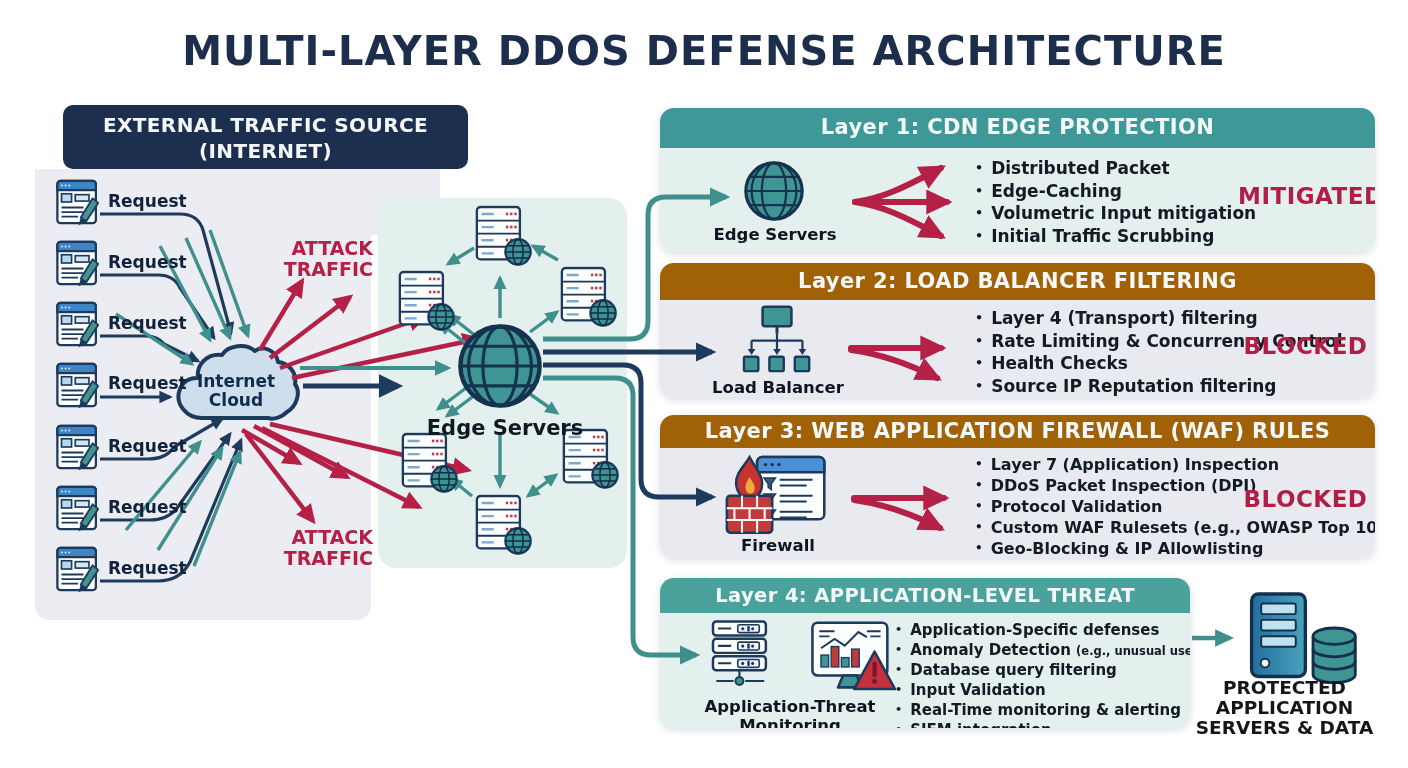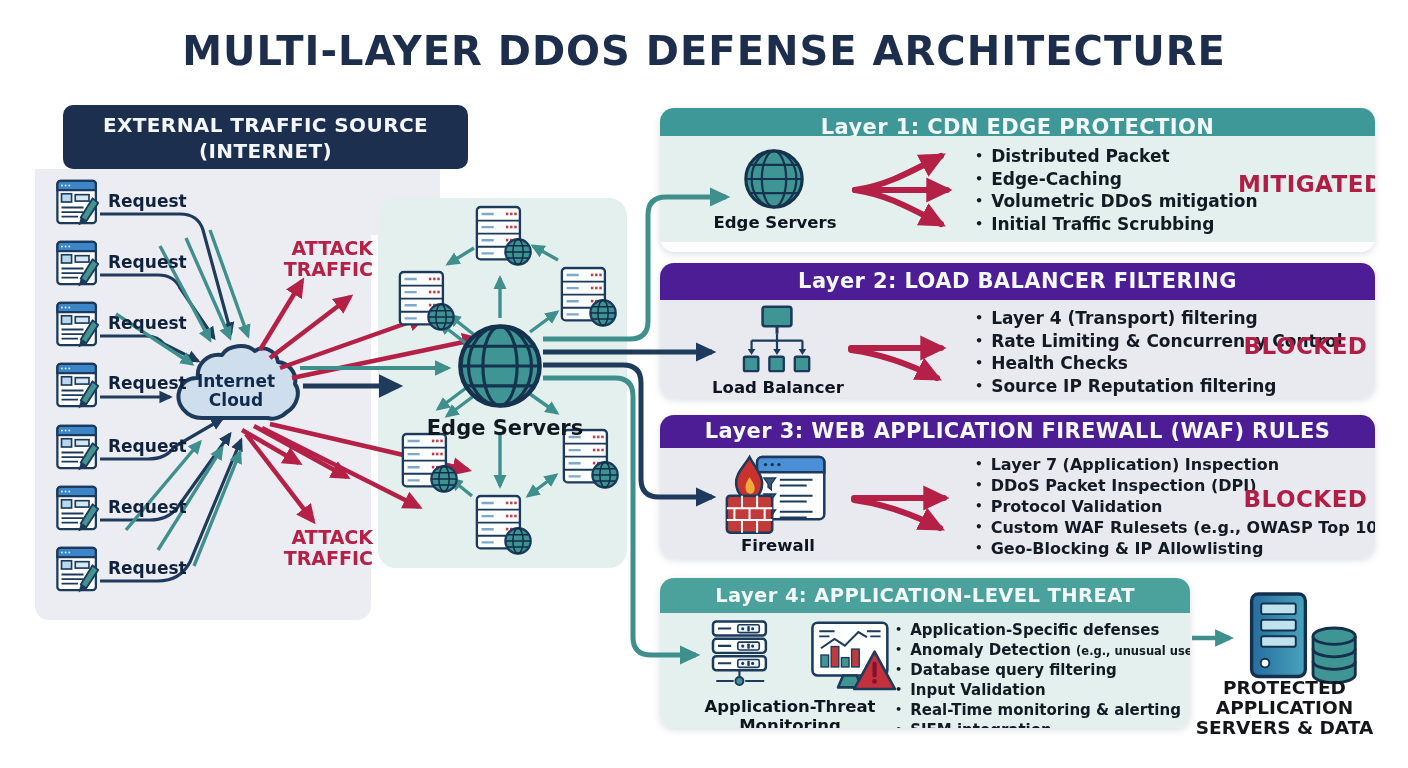--- a/index.html
+++ b/index.html
@@ -28,33 +28,33 @@
   #edge-panel{left:378px;top:198px;width:249px;height:370px;background:#e4f0ed;border-radius:18px;z-index:1;}
   #edge-label{left:425px;top:416px;width:160px;text-align:center;font-size:21px;font-weight:bold;color:#101820;z-index:6;}
   .srv{z-index:6;}
   #edge-globe{left:455px;top:321px;z-index:6;}
 
   
   .card{border-radius:14px;overflow:hidden;z-index:2;box-shadow:0 2px 7px rgba(25,45,75,.16);}
   .card-header{width:100%;text-align:center;color:#f3f8f8;font-weight:bold;letter-spacing:.4px;}
   .card-body{position:relative;width:100%;}
   .hdr-teal1{background:#3f9898;}
-  .hdr-navy{background:#4c1d95;}
+  .hdr-navy{background:#a16207;}
   .hdr-teal4{background:#4ba29c;}
   .body-mint{background:#e4f0ed;}
   .body-lav{background:#e8eaf0;}
   .icon-label{position:absolute;text-align:center;font-size:16.5px;font-weight:bold;color:#0d1520;line-height:19px;}
   .bullets{position:absolute;margin:0;padding:0;list-style:none;color:#121a24;font-weight:bold;}
   .bullets li{white-space:nowrap;}
   .bullets li::before{content:"•";font-size:.75em;margin-right:8px;position:relative;top:-2px;}
   .bullet-note{font-size:11.5px;font-weight:bold;}
   .status{position:absolute;font-size:23px;font-weight:bold;color:#b01d45;letter-spacing:.5px;text-align:center;}
 
   
-  #card1 .card-header{height:28px;line-height:38px;font-size:21px;}
+  #card1 .card-header{height:40px;line-height:38px;font-size:21px;}
   #card1 .card-body{height:106px;}
   #card1 .bullets{left:315px;top:10px;font-size:17px;line-height:21.5px;}
   #card2 .card-header{height:37px;line-height:37px;font-size:21px;}
   #card2 .card-body{height:98px;}
   #card2 .bullets{left:315px;top:8px;font-size:17px;line-height:20.5px;}
   #card3 .card-header{height:33px;line-height:33px;font-size:21px;}
   #card3 .card-body{height:110px;}
   #card3 .bullets{left:315px;top:7px;font-size:16px;line-height:19px;}
   #card4 .card-header{height:35px;line-height:35px;font-size:19.5px;}
   #card4 .card-body{height:115px;}
@@ -188,21 +188,21 @@
       <svg class="abs" style="left:185px;top:8px" width="128" height="92" viewBox="0 0 128 92">
         <g stroke="#b42046" stroke-width="6" fill="none" stroke-linecap="round">
           <path d="M10,46 C38,42 58,32 96,12" marker-end="url(#aR)"></path>
           <path d="M10,46 L102,46" marker-end="url(#aR)"></path>
           <path d="M10,46 C38,50 58,60 96,80" marker-end="url(#aR)"></path>
         </g>
       </svg>
       <ul class="bullets">
         <li>Distributed Packet</li>
         <li>Edge-Caching</li>
-        <li>Volumetric DDoS mitigation</li>
+        <li>Volumetric Input mitigation</li>
         <li>Initial Traffic Scrubbing</li>
       </ul>
       <div class="status" style="left:578px;top:35px;width:135px">MITIGATED</div>
     </div>
   </div>
 
   <div class="abs card" id="card2" style="left:660px;top:263px;width:715px;height:135px">
     <div class="card-header hdr-navy">Layer 2: LOAD BALANCER FILTERING</div>
     <div class="card-body body-lav">
       <div class="abs" style="left:63px;top:5px">

